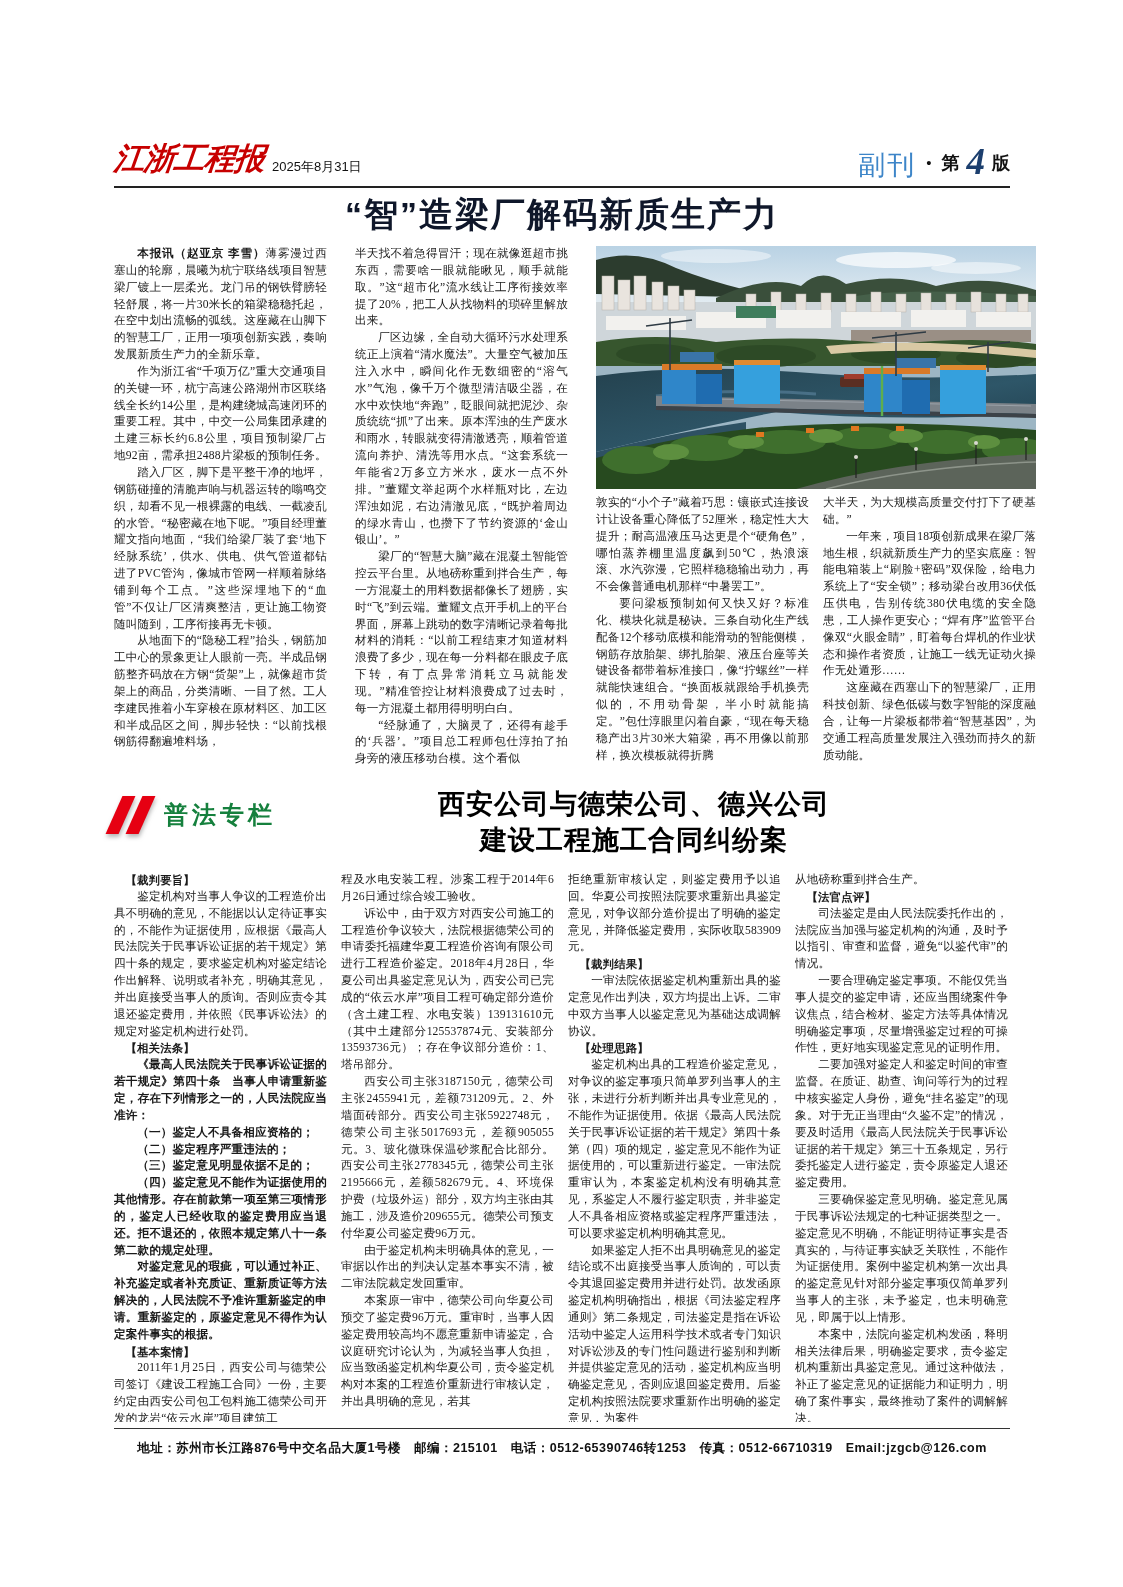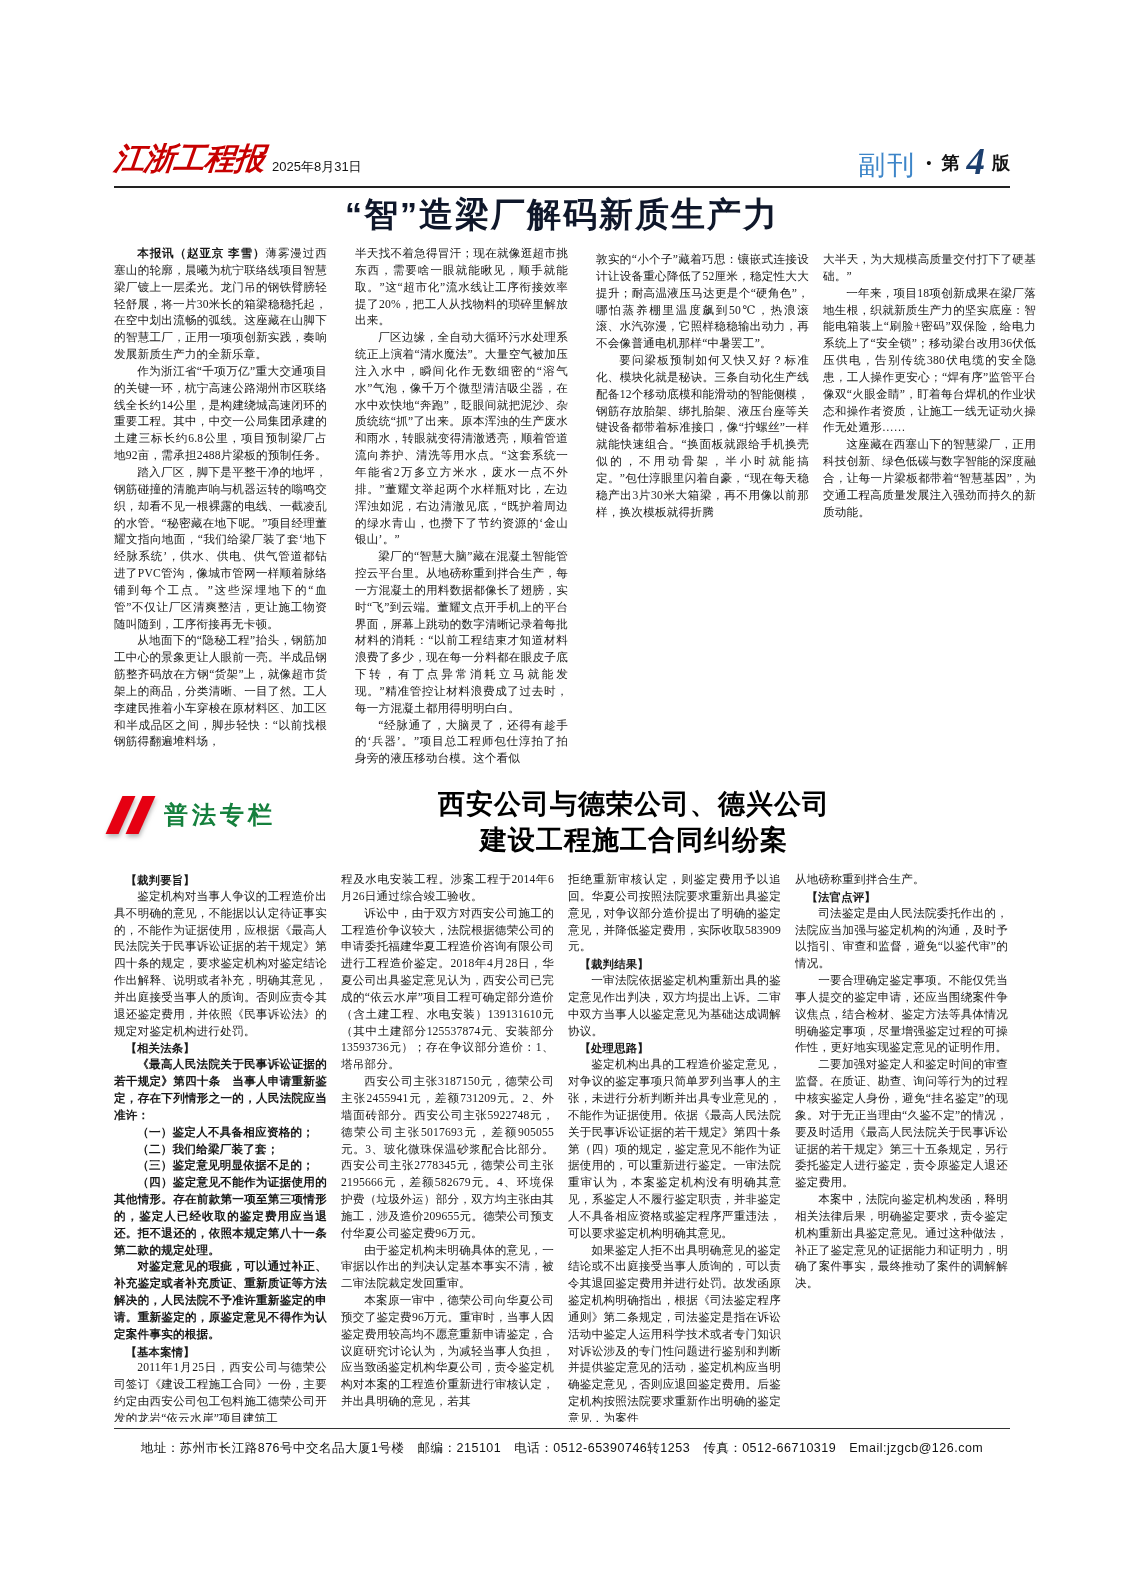--- a/index.html
+++ b/index.html
@@ -40,21 +40,21 @@
     position:absolute;left:114px;top:192px;width:896px;
     text-align:center;font-size:34px;font-weight:bold;letter-spacing:2px;
     color:#0f172a;font-family:"Liberation Sans","DejaVu Sans",sans-serif;
   }
   .a1-body{
     position:absolute;left:114px;top:246px;width:896px;height:546px;
     display:flex;gap:28px;
   }
   .col{width:213px;flex:0 0 213px;font-size:11.6px;line-height:16.85px;
     text-align:justify;letter-spacing:.2px;overflow:hidden;}
-  .a1-right{flex:0 0 440px;width:440px;display:flex;flex-direction:row;}
+  .a1-right{flex:0 0 440px;width:440px;display:flex;flex-direction:column;}
   .photo{width:440px;height:243px;overflow:hidden;background:#9db6c4;}
   .photo svg{display:block;}
   .a1-right-cols{display:flex;gap:14px;margin-top:6px;flex:1;}
   .para{margin:0;text-indent:2em;}
   .para b{font-weight:bold;}
   .cont{text-indent:0;}
   .sec-head{font-weight:bold;text-indent:1em;
     font-family:"Liberation Sans","DejaVu Sans",sans-serif;font-size:11.4px;}
   .law{font-weight:bold;}
   
@@ -68,21 +68,21 @@
     font-family:"Liberation Sans","DejaVu Sans",sans-serif;letter-spacing:1px;}
   
   .a2-body{
     position:absolute;left:114px;top:872px;width:896px;height:550px;
     display:flex;gap:14px;
   }
   
   .footer{
     position:absolute;left:114px;top:1428px;width:896px;
     border-top:1.5px solid #333;padding-top:11px;
-    text-align:center;font-size:12.5px;font-weight:normal;color:#111;
+    text-align:center;font-size:12.5px;font-weight:bold;color:#111;
     font-family:"Liberation Sans","DejaVu Sans",sans-serif;letter-spacing:.5px;
   }
 </style>
 </head>
 <body>
 
 <div class="page">
 
   <div class="header">
     <div class="masthead">江浙工程报</div>
@@ -285,21 +285,21 @@
     </div>
   </div>
 
   <div class="a2-body">
     <div class="col">
         <p class="para sec-head">【裁判要旨】</p>
         <p class="para">鉴定机构对当事人争议的工程造价出具不明确的意见，不能据以认定待证事实的，不能作为证据使用，应根据《最高人民法院关于民事诉讼证据的若干规定》第四十条的规定，要求鉴定机构对鉴定结论作出解释、说明或者补充，明确其意见，并出庭接受当事人的质询。否则应责令其退还鉴定费用，并依照《民事诉讼法》的规定对鉴定机构进行处罚。</p>
         <p class="para sec-head">【相关法条】</p>
         <p class="para law">《最高人民法院关于民事诉讼证据的若干规定》第四十条　当事人申请重新鉴定，存在下列情形之一的，人民法院应当准许：</p>
         <p class="para law">（一）鉴定人不具备相应资格的；</p>
-        <p class="para law">（二）我们给梁厂装了套；</p>
+        <p class="para law">（二）鉴定程序严重违法的；</p>
         <p class="para law">（三）鉴定意见明显依据不足的；</p>
         <p class="para law">（四）鉴定意见不能作为证据使用的其他情形。存在前款第一项至第三项情形的，鉴定人已经收取的鉴定费用应当退还。拒不退还的，依照本规定第八十一条第二款的规定处理。</p>
         <p class="para law">对鉴定意见的瑕疵，可以通过补正、补充鉴定或者补充质证、重新质证等方法解决的，人民法院不予准许重新鉴定的申请。重新鉴定的，原鉴定意见不得作为认定案件事实的根据。</p>
         <p class="para sec-head">【基本案情】</p>
         <p class="para">2011年1月25日，西安公司与德荣公司签订《建设工程施工合同》一份，主要约定由西安公司包工包料施工德荣公司开发的龙岩“依云水岸”项目建筑工</p>
       </div>
     <div class="col">
         <p class="para cont">程及水电安装工程。涉案工程于2014年6月26日通过综合竣工验收。</p>
         <p class="para">诉讼中，由于双方对西安公司施工的工程造价争议较大，法院根据德荣公司的申请委托福建华夏工程造价咨询有限公司进行工程造价鉴定。2018年4月28日，华夏公司出具鉴定意见认为，西安公司已完成的“依云水岸”项目工程可确定部分造价（含土建工程、水电安装）139131610元（其中土建部分125537874元、安装部分13593736元）；存在争议部分造价：1、塔吊部分。</p>
         <p class="para">西安公司主张3187150元，德荣公司主张2455941元，差额731209元。2、外墙面砖部分。西安公司主张5922748元，德荣公司主张5017693元，差额905055元。3、玻化微珠保温砂浆配合比部分。西安公司主张2778345元，德荣公司主张2195666元，差额582679元。4、环境保护费（垃圾外运）部分，双方均主张由其施工，涉及造价209655元。德荣公司预支付华夏公司鉴定费96万元。</p>
@@ -313,19 +313,20 @@
         <p class="para sec-head">【处理思路】</p>
         <p class="para">鉴定机构出具的工程造价鉴定意见，对争议的鉴定事项只简单罗列当事人的主张，未进行分析判断并出具专业意见的，不能作为证据使用。依据《最高人民法院关于民事诉讼证据的若干规定》第四十条第（四）项的规定，鉴定意见不能作为证据使用的，可以重新进行鉴定。一审法院重审认为，本案鉴定机构没有明确其意见，系鉴定人不履行鉴定职责，并非鉴定人不具备相应资格或鉴定程序严重违法，可以要求鉴定机构明确其意见。</p>
         <p class="para">如果鉴定人拒不出具明确意见的鉴定结论或不出庭接受当事人质询的，可以责令其退回鉴定费用并进行处罚。故发函原鉴定机构明确指出，根据《司法鉴定程序通则》第二条规定，司法鉴定是指在诉讼活动中鉴定人运用科学技术或者专门知识对诉讼涉及的专门性问题进行鉴别和判断并提供鉴定意见的活动，鉴定机构应当明确鉴定意见，否则应退回鉴定费用。后鉴定机构按照法院要求重新作出明确的鉴定意见，为案件</p>
       </div>
     <div class="col">
         <p class="para cont">从地磅称重到拌合生产。</p>
         <p class="para sec-head">【法官点评】</p>
         <p class="para">司法鉴定是由人民法院委托作出的，法院应当加强与鉴定机构的沟通，及时予以指引、审查和监督，避免“以鉴代审”的情况。</p>
         <p class="para">一要合理确定鉴定事项。不能仅凭当事人提交的鉴定申请，还应当围绕案件争议焦点，结合检材、鉴定方法等具体情况明确鉴定事项，尽量增强鉴定过程的可操作性，更好地实现鉴定意见的证明作用。</p>
         <p class="para">二要加强对鉴定人和鉴定时间的审查监督。在质证、勘查、询问等行为的过程中核实鉴定人身份，避免“挂名鉴定”的现象。对于无正当理由“久鉴不定”的情况，要及时适用《最高人民法院关于民事诉讼证据的若干规定》第三十五条规定，另行委托鉴定人进行鉴定，责令原鉴定人退还鉴定费用。</p>
+        <p class="para">三要确保鉴定意见明确。鉴定意见属于民事诉讼法规定的七种证据类型之一。鉴定意见不明确，不能证明待证事实是否真实的，与待证事实缺乏关联性，不能作为证据使用。案例中鉴定机构第一次出具的鉴定意见针对部分鉴定事项仅简单罗列当事人的主张，未予鉴定，也未明确意见，即属于以上情形。</p>
         <p class="para">本案中，法院向鉴定机构发函，释明相关法律后果，明确鉴定要求，责令鉴定机构重新出具鉴定意见。通过这种做法，补正了鉴定意见的证据能力和证明力，明确了案件事实，最终推动了案件的调解解决。</p>
       </div>
   </div>
 
   <div class="footer">地址：苏州市长江路876号中交名品大厦1号楼　邮编：215101　电话：0512-65390746转1253　传真：0512-66710319　Email:jzgcb@126.com</div>
 
 </div>
 
 </body></html>

